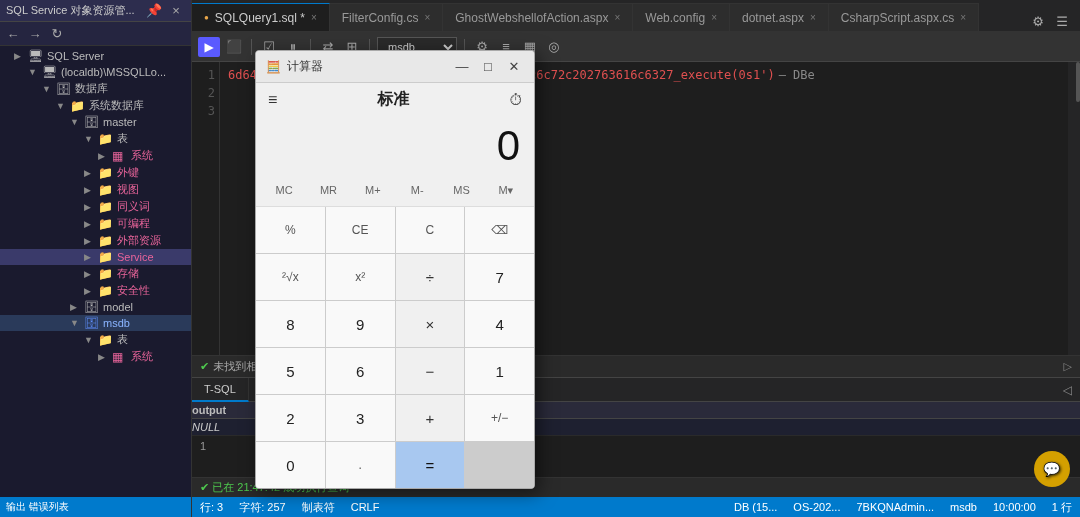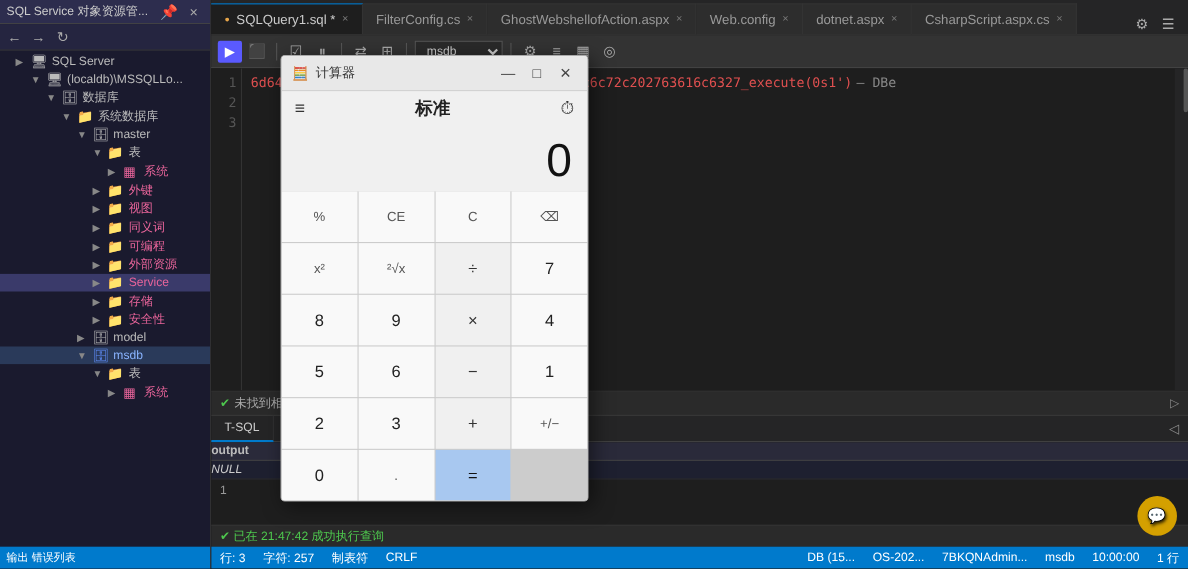--- a/index.html
+++ b/index.html
@@ -857,30 +857,38 @@
   <div id="calc-header">
     <button id="calc-hamburger">≡</button>
     <span id="calc-mode-title">标准</span>
     <button id="calc-history-btn">⏱</button>
   </div>
 
   <div id="calc-display">
     <span>0</span>
   </div>
 
+  <div id="calc-memory-row">
+    <button class="mem-btn">MC</button>
+    <button class="mem-btn">MR</button>
+    <button class="mem-btn">M+</button>
+    <button class="mem-btn">M-</button>
+    <button class="mem-btn">MS</button>
+    <button class="mem-btn">M▾</button>
+  </div>
 
   <div id="calc-buttons">
 
     <button class="calc-btn special">%</button>
     <button class="calc-btn special">CE</button>
     <button class="calc-btn special">C</button>
     <button class="calc-btn special">⌫</button>
 
+    <button class="calc-btn special">²√x</button>
     <button class="calc-btn special">x²</button>
-    <button class="calc-btn special">²√x</button>
     <button class="calc-btn operator">÷</button>
 
     <button class="calc-btn">7</button>
     <button class="calc-btn">8</button>
     <button class="calc-btn">9</button>
     <button class="calc-btn operator">×</button>
 
     <button class="calc-btn">4</button>
     <button class="calc-btn">5</button>
     <button class="calc-btn">6</button>

